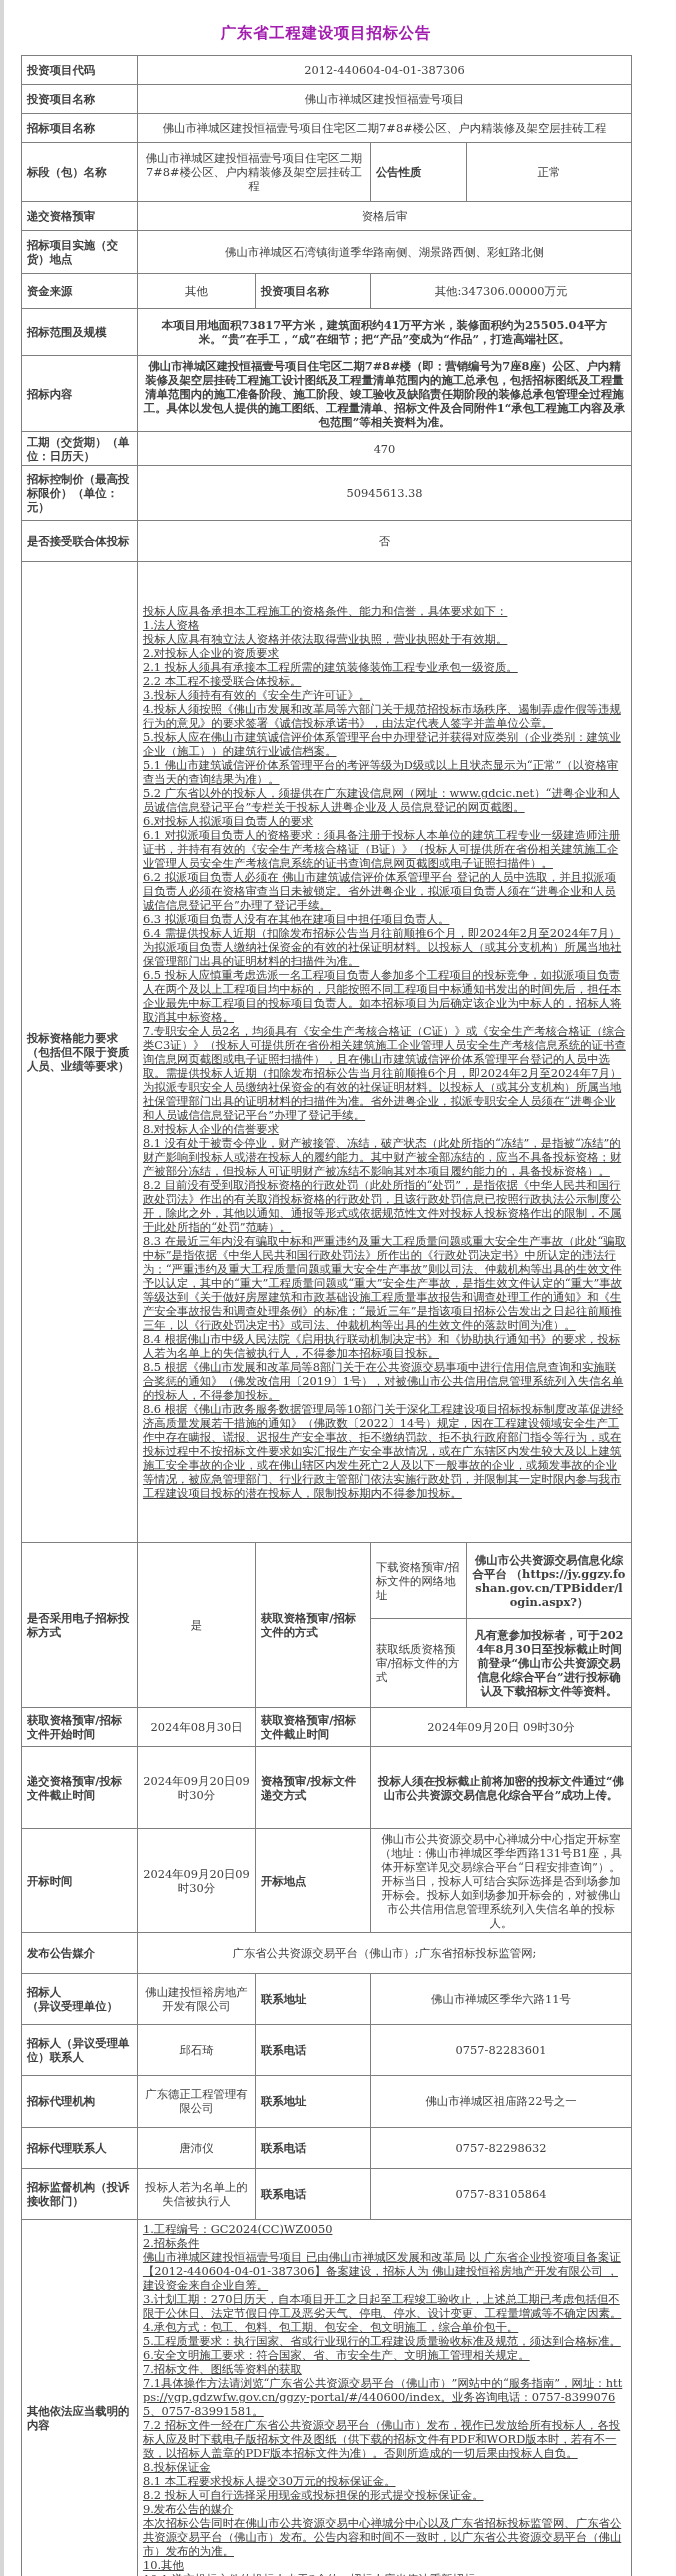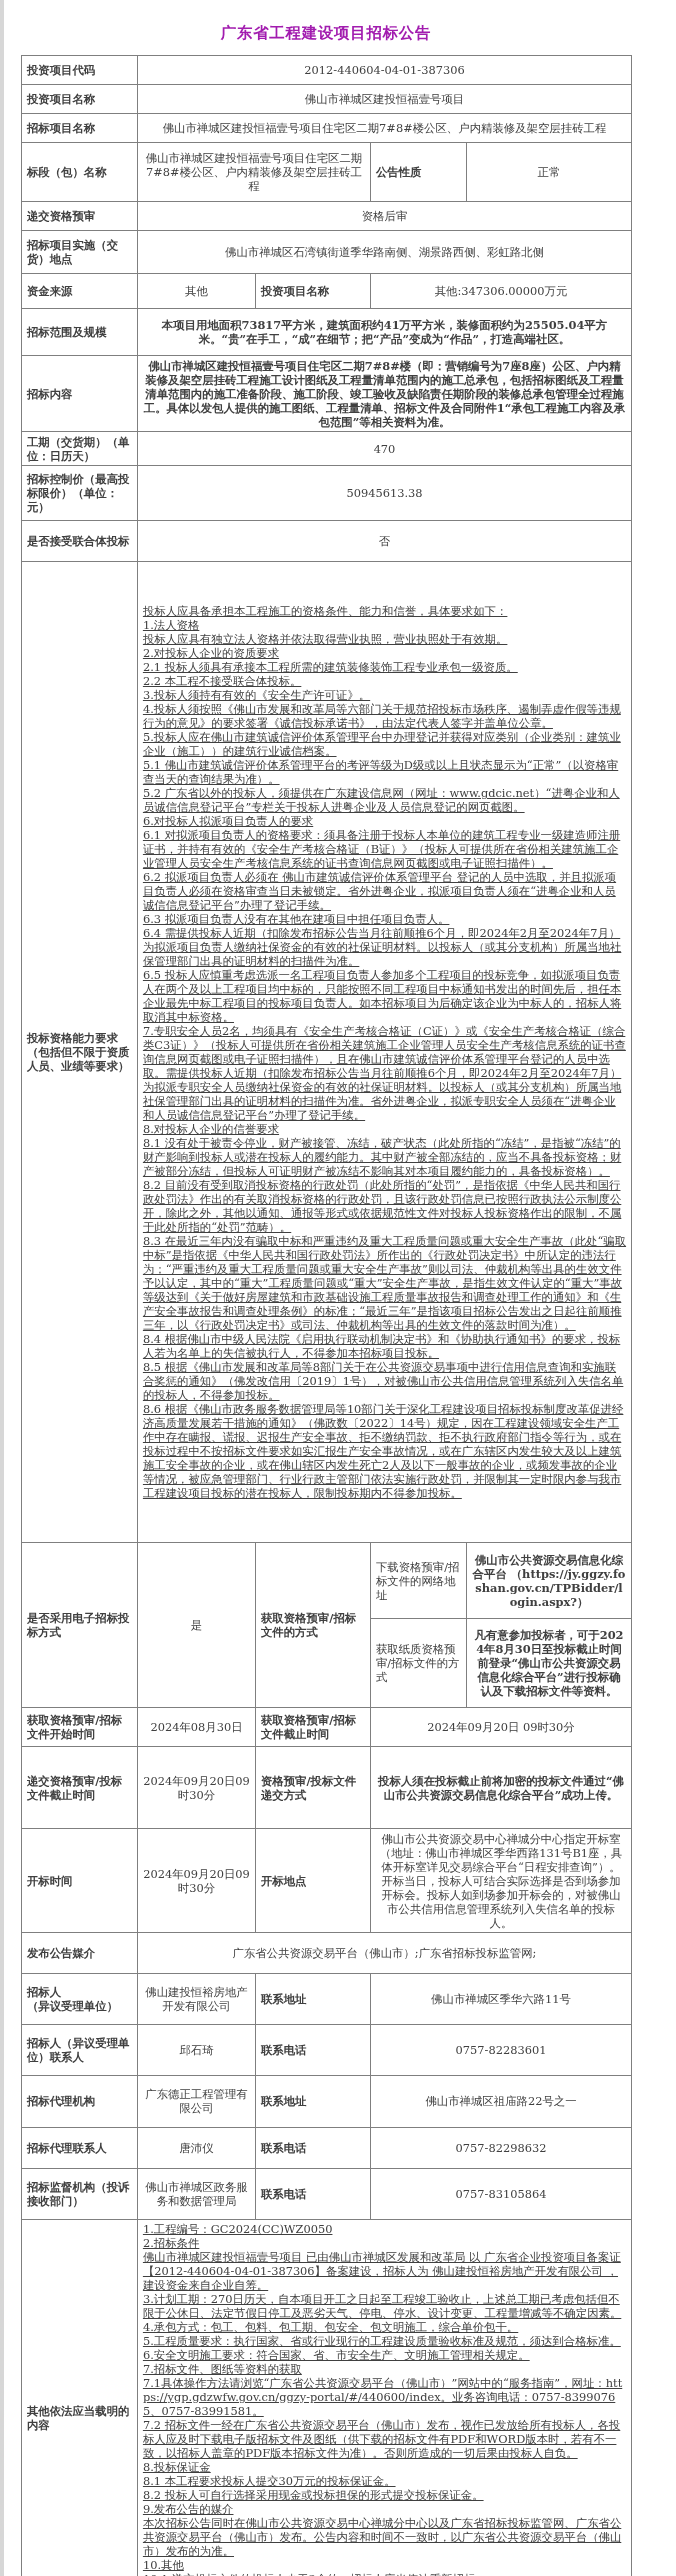--- a/index.html
+++ b/index.html
@@ -189,21 +189,21 @@
 
     <tr style="height:41px">
       <td class="lbl">招标代理联系人</td>
       <td class="val">唐沛仪</td>
       <td class="lbl">联系电话</td>
       <td class="val" colspan="2">0757-82298632</td>
     </tr>
 
     <tr style="height:51px">
       <td class="lbl">招标监督机构（投诉接收部门）</td>
-      <td class="val">佛山市禅城区政务服务和数据管理局</td>
+      <td class="val">投标人若为名单上的失信被执行人</td>
       <td class="lbl">联系电话</td>
       <td class="val" colspan="2">0757-83105864</td>
     </tr>
 
     <tr style="height:347px">
       <td class="lbl">其他依法应当载明的内容</td>
       <td class="txt" colspan="4">1.工程编号：GC2024(CC)WZ0050
 2.招标条件
 佛山市禅城区建投恒福壹号项目 已由佛山市禅城区发展和改革局 以 广东省企业投资项目备案证【2012-440604-04-01-387306】备案建设，招标人为 佛山建投恒裕房地产开发有限公司 ，建设资金来自企业自筹。
 3.计划工期：270日历天，自本项目开工之日起至工程竣工验收止，上述总工期已考虑包括但不限于公休日、法定节假日停工及恶劣天气、停电、停水、设计变更、工程量增减等不确定因素。

